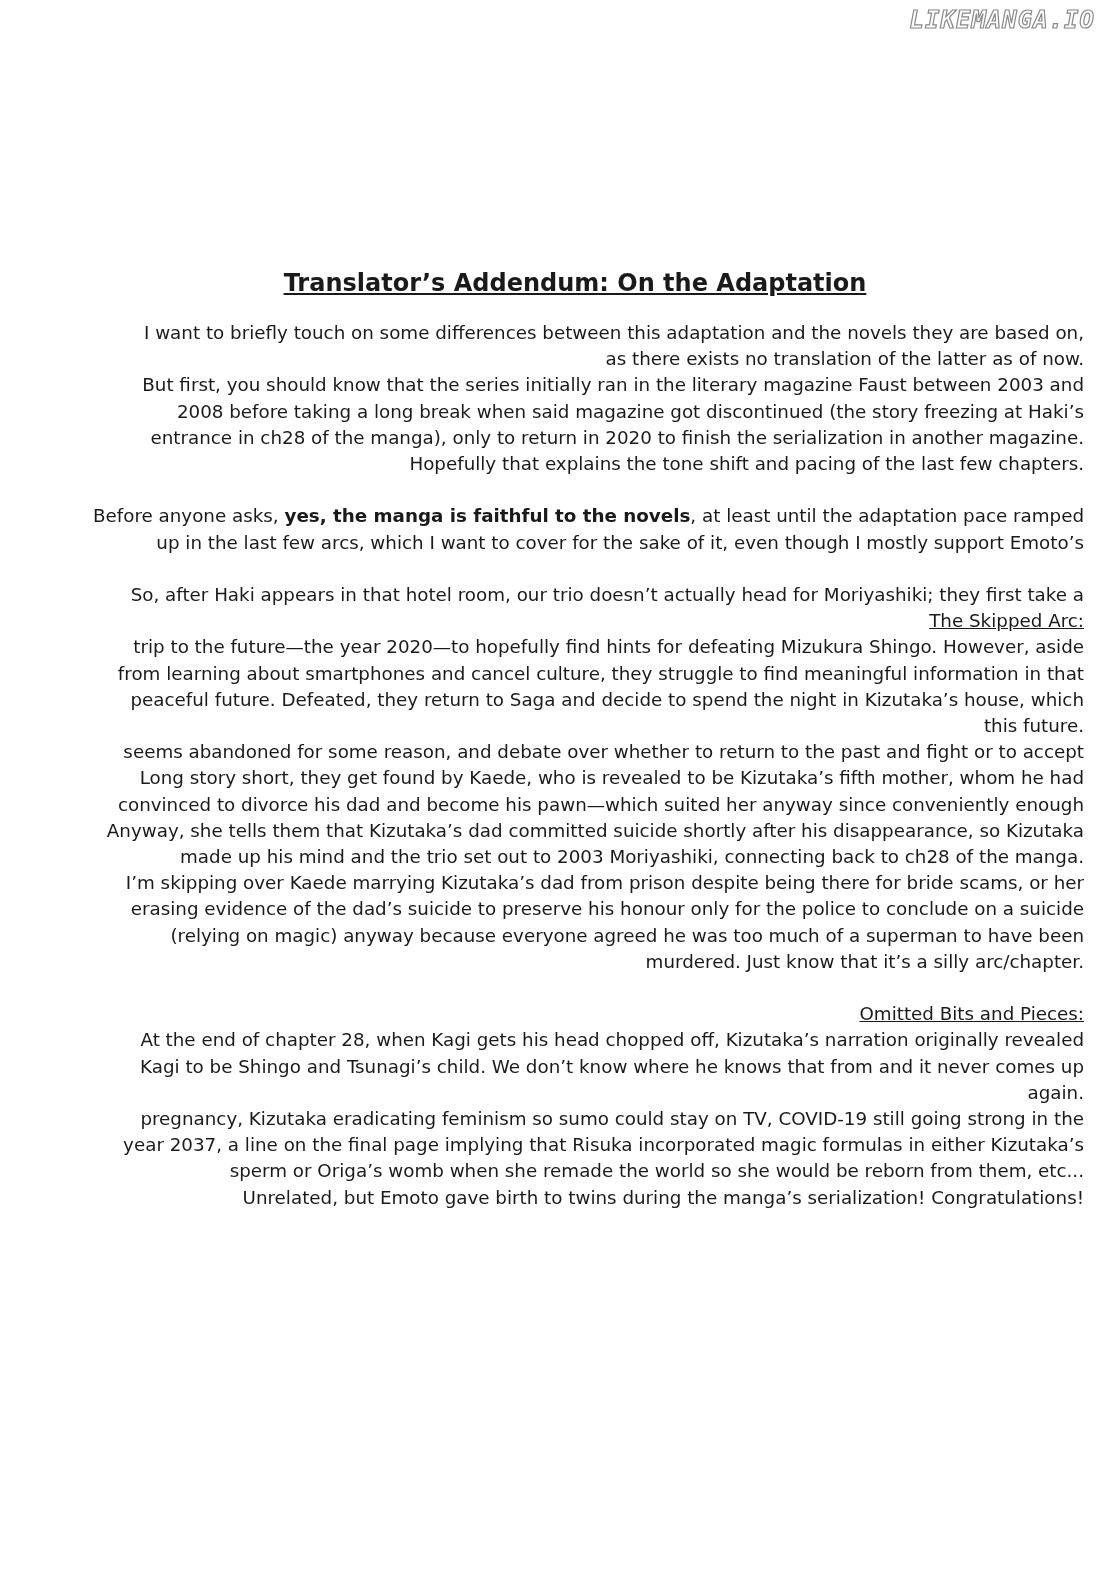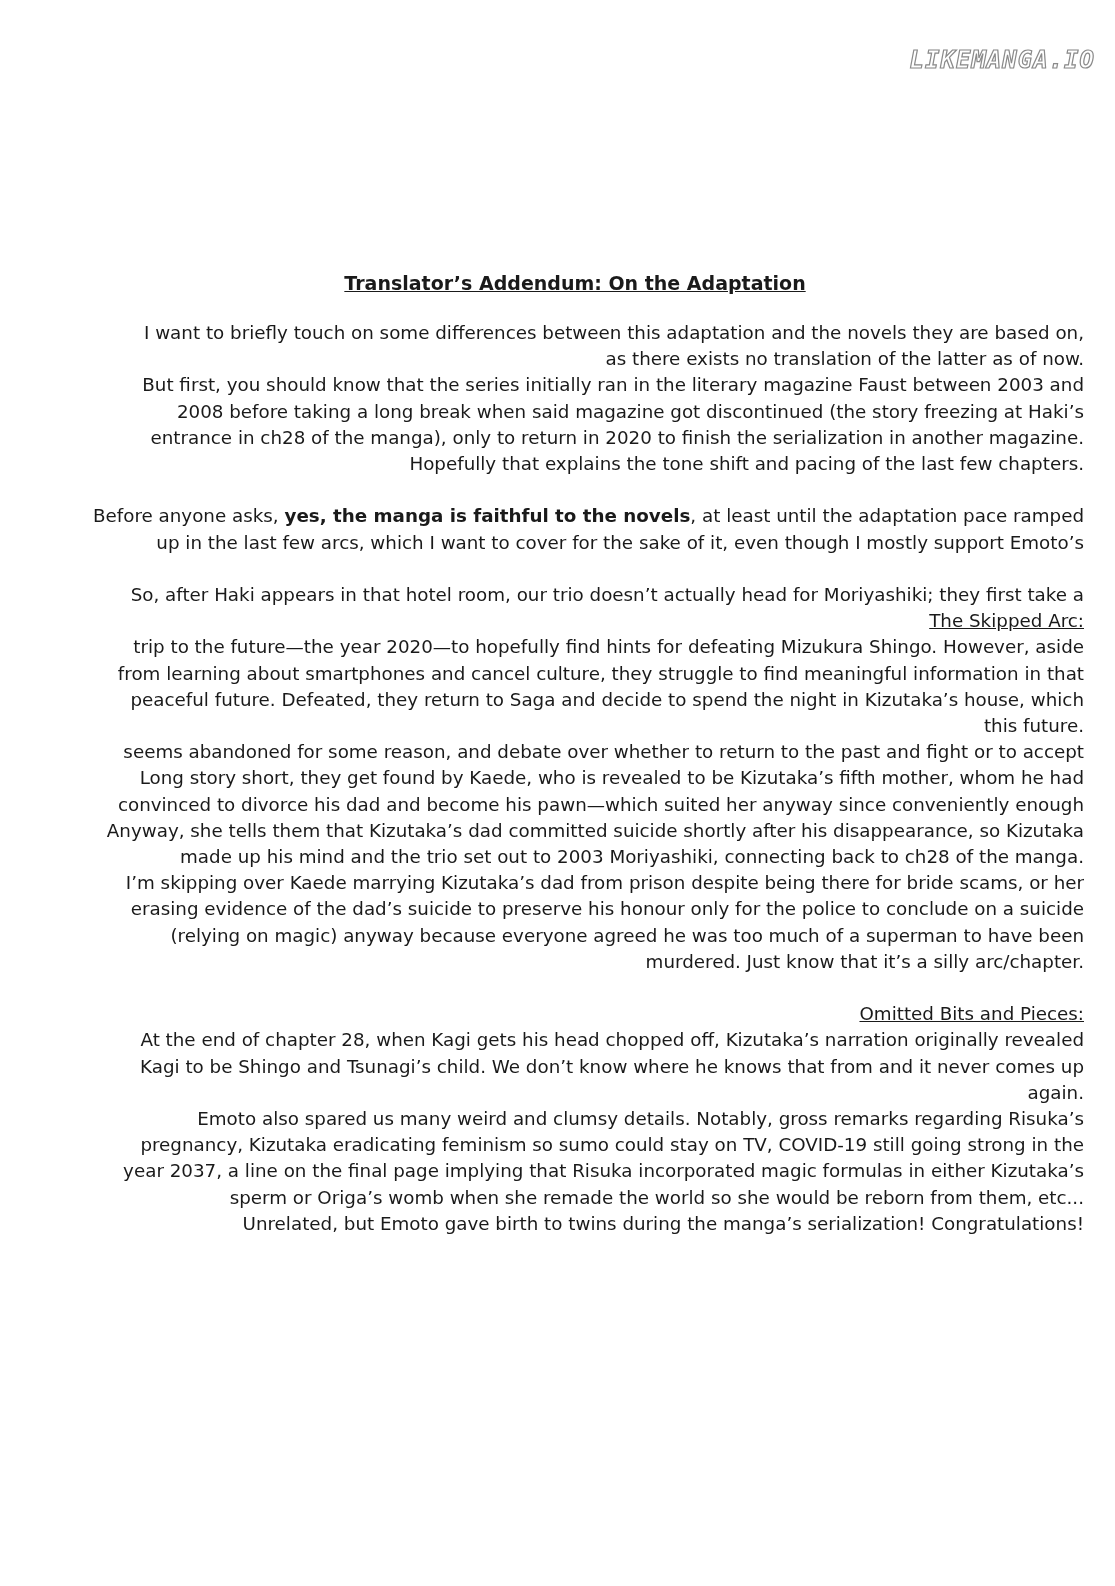--- a/index.html
+++ b/index.html
@@ -20,31 +20,30 @@
       top: 6px;
       right: 20px;
       font-family: "DejaVu Sans Mono", "Liberation Mono", monospace;
       font-weight: bold;
       font-style: italic;
       font-size: 24px;
       letter-spacing: 1px;
       color: #ffffff;
       -webkit-text-stroke: 1.2px #8a8a8a;
       text-shadow: 0 0 1px #c8c8c8;
-      margin-top: 40px;
     }
     .doc {
       position: absolute;
       left: 44px;
       top: 270px;
       width: 1040px;
     }
     .title {
       text-align: center;
-      font-size: 19px;
+      font-size: 24px;
       font-weight: bold;
       text-decoration: underline;
       margin: 0 0 24px 22px;
       line-height: 26px;
     }
     .block {
       font-size: 18.3px;
       line-height: 26.2px;
       white-space: nowrap;
       text-align: right;
@@ -100,19 +99,18 @@
     <span class="line">murdered. Just know that it’s a silly arc/chapter.</span>
   </div>
 
   <div class="gap"></div>
 
   <div class="block">
     <span class="line heading">Omitted Bits and Pieces:</span>
     <span class="line">At the end of chapter 28, when Kagi gets his head chopped off, Kizutaka’s narration originally revealed</span>
     <span class="line">Kagi to be Shingo and Tsunagi’s child. We don’t know where he knows that from and it never comes up</span>
     <span class="line">again.</span>
-    <span class="line">Emoto also spared us many weird and clumsy details. Notably, gross remarks regarding Risuka’s</span>
     <span class="line">pregnancy, Kizutaka eradicating feminism so sumo could stay on TV, COVID-19 still going strong in the</span>
     <span class="line">year 2037, a line on the final page implying that Risuka incorporated magic formulas in either Kizutaka’s</span>
     <span class="line">sperm or Origa’s womb when she remade the world so she would be reborn from them, etc...</span>
     <span class="line">Unrelated, but Emoto gave birth to twins during the manga’s serialization! Congratulations!</span>
   </div>
 </div>
 
 </body></html>

